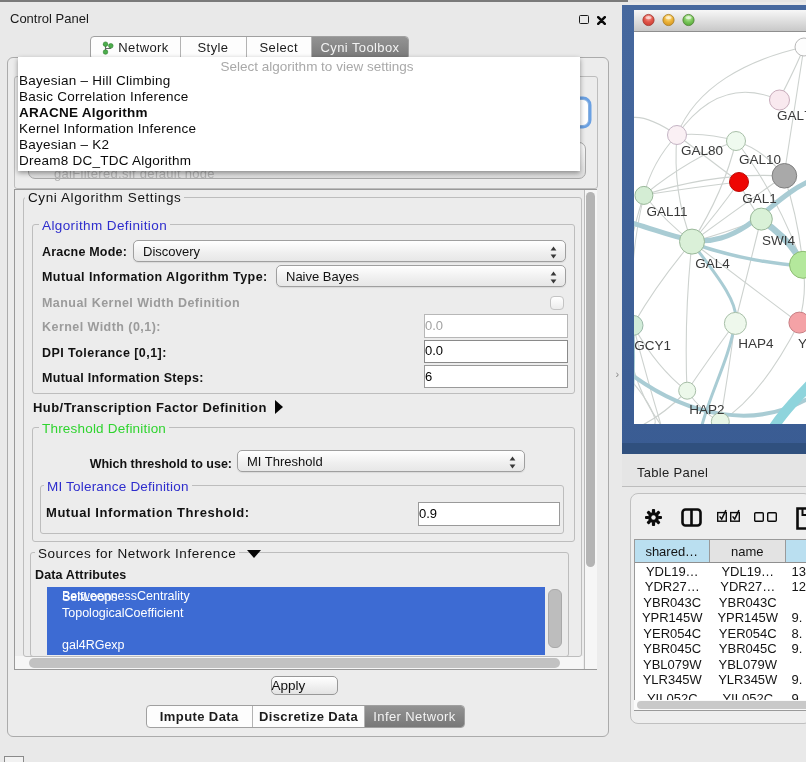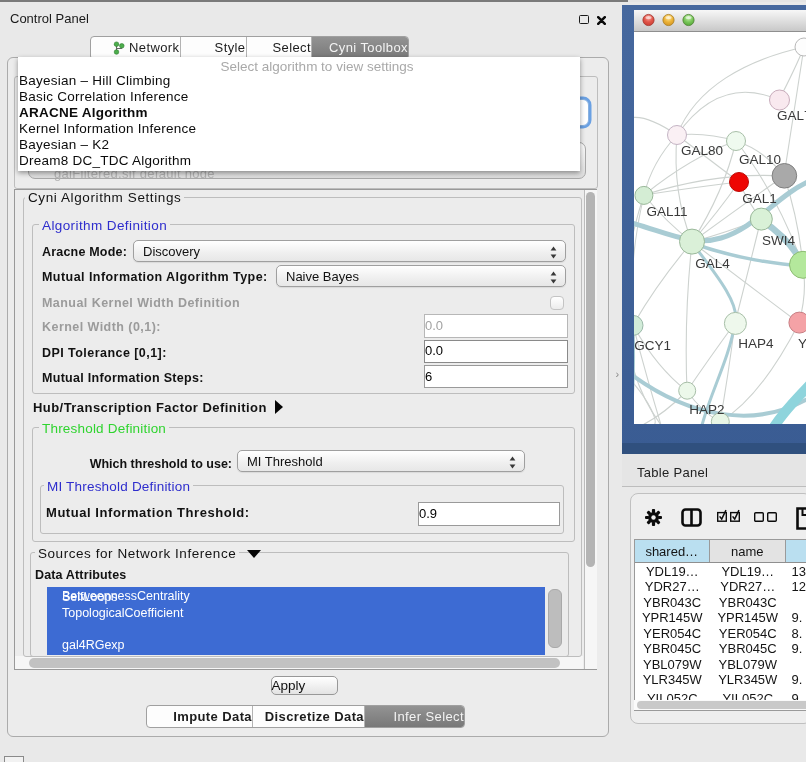--- a/index.html
+++ b/index.html
@@ -9,21 +9,21 @@
 .dis{color:#9b9b9b}
 .grp{position:absolute;border:1px solid #bdbdbd;border-radius:3px}
 .glab{position:absolute;font-size:13.5px;background:#ececec;padding:0 3px;white-space:nowrap;letter-spacing:.4px}
 .combo{position:absolute;height:22px;box-sizing:border-box;border:1px solid #9f9f9f;border-radius:5px;
  background:linear-gradient(#ffffff,#efefef 60%,#e7e7e7);font-size:13px;color:#111;line-height:21px;padding-left:9px;
  box-shadow:0 1px 1px rgba(0,0,0,.08)}
 .carr{position:absolute;right:8px;top:4.5px}
 .fld{position:absolute;box-sizing:border-box;background:#fff;font-size:13px;text-align:left;padding-right:5px;color:#000}
 .seg{position:absolute;display:flex;border:1px solid #a0a0a0;border-radius:4px;background:#fdfdfd;overflow:hidden;
  font-size:13px;color:#1c1c1c;letter-spacing:.4px}
-.seg>div{display:flex;align-items:center;justify-content:flex-end;border-right:1px solid #b3b3b3;white-space:nowrap}
+.seg>div{display:flex;align-items:center;justify-content:center;border-right:1px solid #b3b3b3;white-space:nowrap}
 .seg>div:last-child{border-right:none}
 .seg>div.sel{background:linear-gradient(#939393,#787878);color:#f3f3f3;border-right:none}
 .pitem{position:absolute;left:2px;font-size:13.5px;color:#0b0b0b;white-space:nowrap;letter-spacing:.25px}
 .row{position:absolute;width:100%;display:flex;font-size:13px;color:#141414}
 .c1{width:75.5px;text-align:center;overflow:hidden;flex:none}
 .c2{width:75.5px;text-align:center;overflow:hidden;flex:none}
 .c3{padding-left:6px;flex:none}
 </style></head>
 <body>
 
@@ -100,41 +100,41 @@
 <div class="grp" style="left:32px;top:427px;width:541px;height:113px"></div>
 <div class="glab" style="left:39px;top:421px;color:#2fd42f;letter-spacing:.2px">Threshold Definition</div>
 <div class="lbl" style="left:60px;top:457px;width:172px;text-align:right;letter-spacing:0">Which threshold to use:</div>
 <div class="combo" style="left:237px;top:450px;width:288px">MI Threshold
  <svg class="carr" width="7" height="13" viewBox="0 0 7 13">
       <path d="M3.5 0.5 L6.4 4.6 H0.6Z" fill="#383838"></path>
       <path d="M3.5 12.5 L6.4 8.4 H0.6Z" fill="#383838"></path>
     </svg>
 </div>
 <div class="grp" style="left:40px;top:485px;width:522px;height:47px"></div>
-<div class="glab" style="left:44px;top:479px;color:#2e2dcd;letter-spacing:.2px">MI Threshold Definition</div>
+<div class="glab" style="left:44px;top:479px;color:#2e2dcd;letter-spacing:.2px">MI Tolerance Definition</div>
 <div class="lbl" style="left:46px;top:505px;font-size:13px;letter-spacing:.55px">Mutual Information Threshold:</div>
 <div class="fld" style="left:418px;top:502px;width:142px;height:24px;border:1px solid #9a9a9a;line-height:22px">0.9</div>
 
 <div class="grp" style="left:30px;top:552px;width:537px;height:103px"></div>
 <div class="glab" style="left:35px;top:546px;color:#141414;letter-spacing:.55px">Sources for Network Inference</div>
 <div class="a" style="left:247px;top:549.5px;width:0;height:0;border-top:8px solid #050505;border-left:7px solid transparent;border-right:7px solid transparent"></div>
 <div class="lbl" style="left:35px;top:568px;letter-spacing:.15px">Data Attributes</div>
 <div class="a" style="left:47px;top:587px;width:498px;height:68px;background:#3d6bd3"></div>
 <div class="a" style="left:62px;top:589.5px;font-size:12.5px;color:#fff">SelfLoops</div>
 <div class="a" style="left:62px;top:605.5px;font-size:12.5px;color:#fff">TopologicalCoefficient</div>
 <div class="a" style="left:62px;top:589px;font-size:12.5px;color:#fff">BetweennessCentrality</div>
 <div class="a" style="left:62px;top:637.5px;font-size:12.5px;color:#fff">gal4RGexp</div>
 <div class="a" style="left:548px;top:589px;width:12px;height:57px;background:#bdbdbd;border:1px solid #a9a9a9;border-radius:6px"></div>
 
 <div class="a" style="left:270.5px;top:675.5px;width:67.5px;height:19.5px;box-sizing:border-box;border:1px solid #989898;border-radius:5px;background:linear-gradient(#ffffff,#e3e3e3);font-size:13.5px;color:#111;text-align:left;line-height:18px">Apply</div>
 
 <div class="seg" style="left:145.5px;top:704.5px;height:21.5px">
  <div style="width:105.5px;font-weight:bold">Impute Data</div>
  <div style="width:111px;font-weight:bold">Discretize Data</div>
- <div class="sel" style="width:99px">Infer Select</div>
+ <div class="sel" style="width:99px">Infer Network</div>
 </div>
 
 <div class="a" style="left:17.5px;top:57px;width:562px;height:113.5px;background:#fff;box-shadow:0 2px 5px rgba(0,0,0,.4);z-index:5"></div>
 <div class="a" style="left:17.5px;top:59px;width:599px;text-align:center;font-size:13.5px;color:#a9a9a9;z-index:6">Select algorithm to view settings</div>
 <div class="pitem" style="left:19px;top:73px;z-index:6">Bayesian – Hill Climbing</div>
 <div class="pitem" style="left:19px;top:89px;z-index:6">Basic Correlation Inference</div>
 <div class="pitem" style="left:19px;top:105px;z-index:6;font-weight:bold">ARACNE Algorithm</div>
 <div class="pitem" style="left:19px;top:121px;z-index:6">Kernel Information Inference</div>
 <div class="pitem" style="left:19px;top:137px;z-index:6">Bayesian – K2</div>
 <div class="pitem" style="left:19px;top:153px;z-index:6">Dream8 DC_TDC Algorithm</div>

